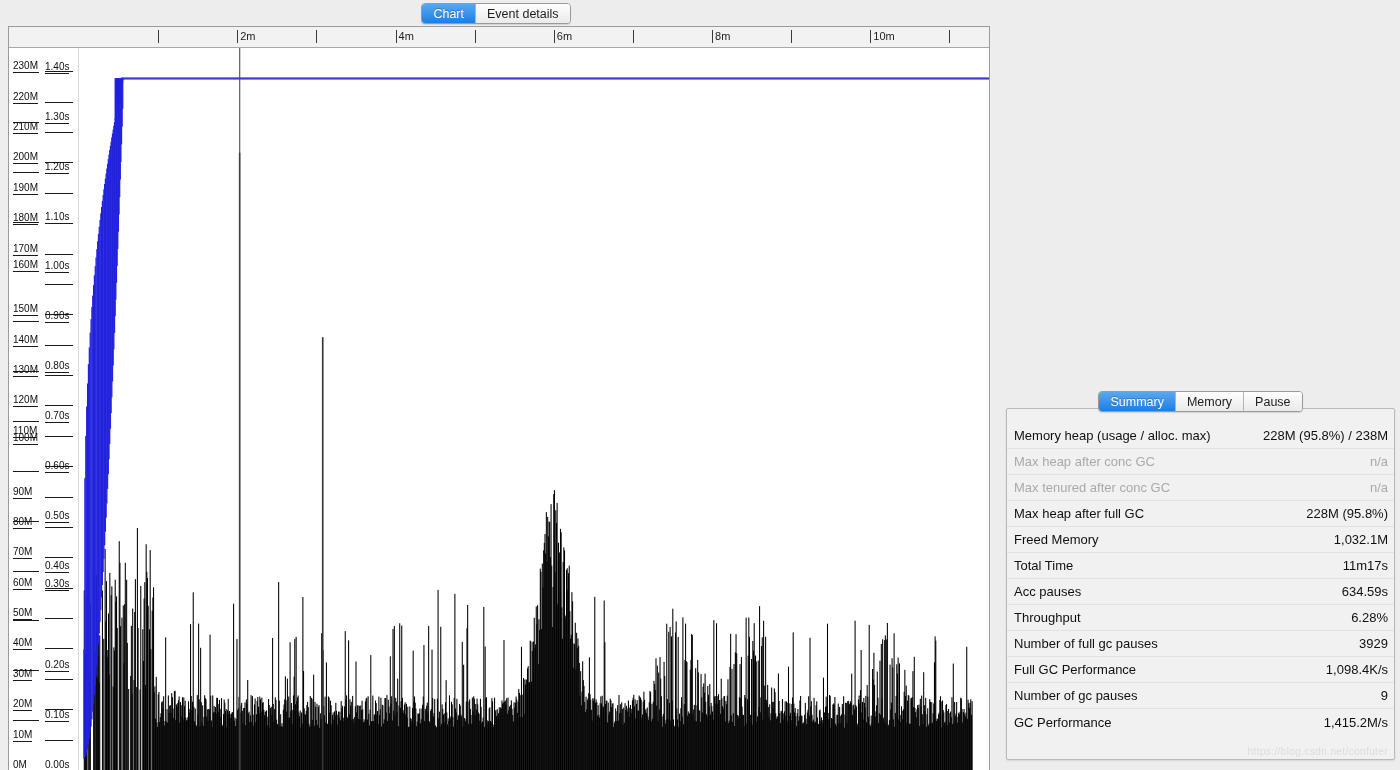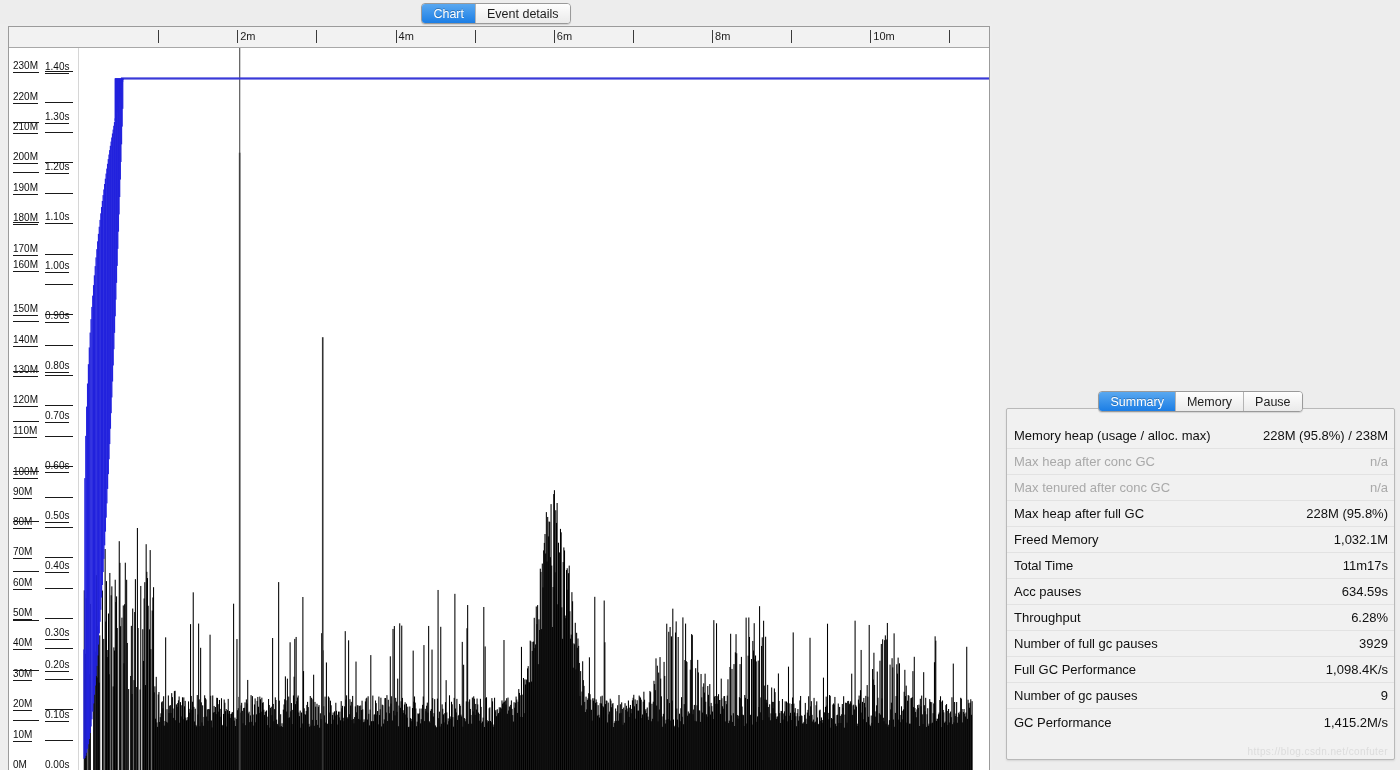--- a/index.html
+++ b/index.html
@@ -218,21 +218,21 @@
           <div class="axis-lbl mem" style="top: 559.109px;">50M</div>
           <div class="axis-dash time" style="top: 570.109px;"></div>
           <div class="axis-lbl mem" style="top: 528.731px;">60M</div>
           <div class="axis-dash time" style="top: 539.731px;"></div>
           <div class="axis-lbl mem" style="top: 498.353px;">70M</div>
           <div class="axis-dash time" style="top: 509.353px;"></div>
           <div class="axis-lbl mem" style="top: 467.975px;">80M</div>
           <div class="axis-dash time" style="top: 478.975px;"></div>
           <div class="axis-lbl mem" style="top: 437.597px;">90M</div>
           <div class="axis-dash time" style="top: 448.597px;"></div>
-          <div class="axis-lbl mem" style="top: 418px;">100M</div>
+          <div class="axis-lbl mem" style="top: 384px;">100M</div>
           <div class="axis-dash time" style="top: 418.218px;"></div>
           <div class="axis-lbl mem" style="top: 376.84px;">110M</div>
           <div class="axis-dash time" style="top: 387.84px;"></div>
           <div class="axis-lbl mem" style="top: 346.462px;">120M</div>
           <div class="axis-dash time" style="top: 357.462px;"></div>
           <div class="axis-lbl mem" style="top: 316.084px;">130M</div>
           <div class="axis-dash time" style="top: 327.084px;"></div>
           <div class="axis-lbl mem" style="top: 285.706px;">140M</div>
           <div class="axis-dash time" style="top: 296.706px;"></div>
           <div class="axis-lbl mem" style="top: 255.328px;">150M</div>
@@ -251,21 +251,21 @@
           <div class="axis-dash time" style="top: 84.0588px;"></div>
           <div class="axis-lbl mem" style="top: 42.6807px;">220M</div>
           <div class="axis-dash time" style="top: 53.6807px;"></div>
           <div class="axis-lbl mem" style="top: 12.3025px;">230M</div>
           <div class="axis-dash time" style="top: 23.3025px;"></div>
           <div class="axis-lbl time" style="top: 711px;">0.00s</div>
           <div class="axis-lbl time" style="top: 661.138px;">0.10s</div>
           <div class="axis-dash mem" style="top: 672.138px;"></div>
           <div class="axis-lbl time" style="top: 611.276px;">0.20s</div>
           <div class="axis-dash mem" style="top: 622.276px;"></div>
-          <div class="axis-lbl time" style="top: 579px;">0.30s</div>
+          <div class="axis-lbl time" style="top: 530px;">0.30s</div>
           <div class="axis-dash mem" style="top: 572.414px;"></div>
           <div class="axis-lbl time" style="top: 511.552px;">0.40s</div>
           <div class="axis-dash mem" style="top: 522.552px;"></div>
           <div class="axis-lbl time" style="top: 461.69px;">0.50s</div>
           <div class="axis-dash mem" style="top: 472.69px;"></div>
           <div class="axis-lbl time" style="top: 411.828px;">0.60s</div>
           <div class="axis-dash mem" style="top: 422.828px;"></div>
           <div class="axis-lbl time" style="top: 361.966px;">0.70s</div>
           <div class="axis-dash mem" style="top: 372.966px;"></div>
           <div class="axis-lbl time" style="top: 312.103px;">0.80s</div>

